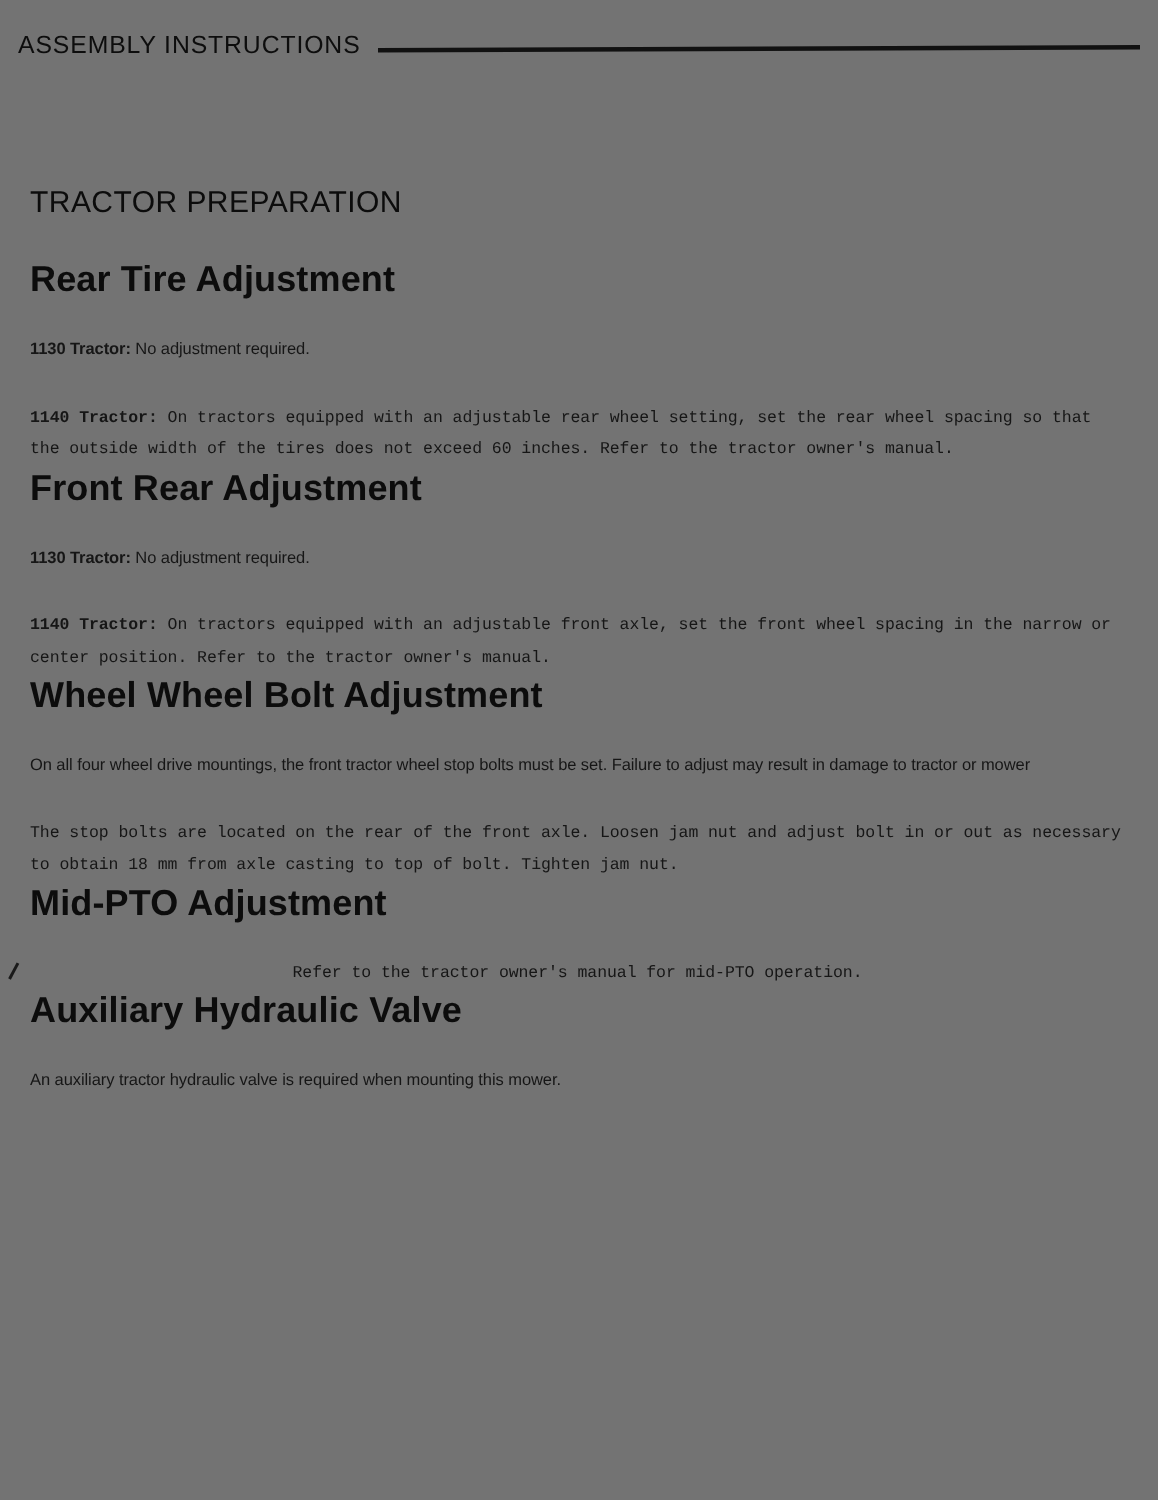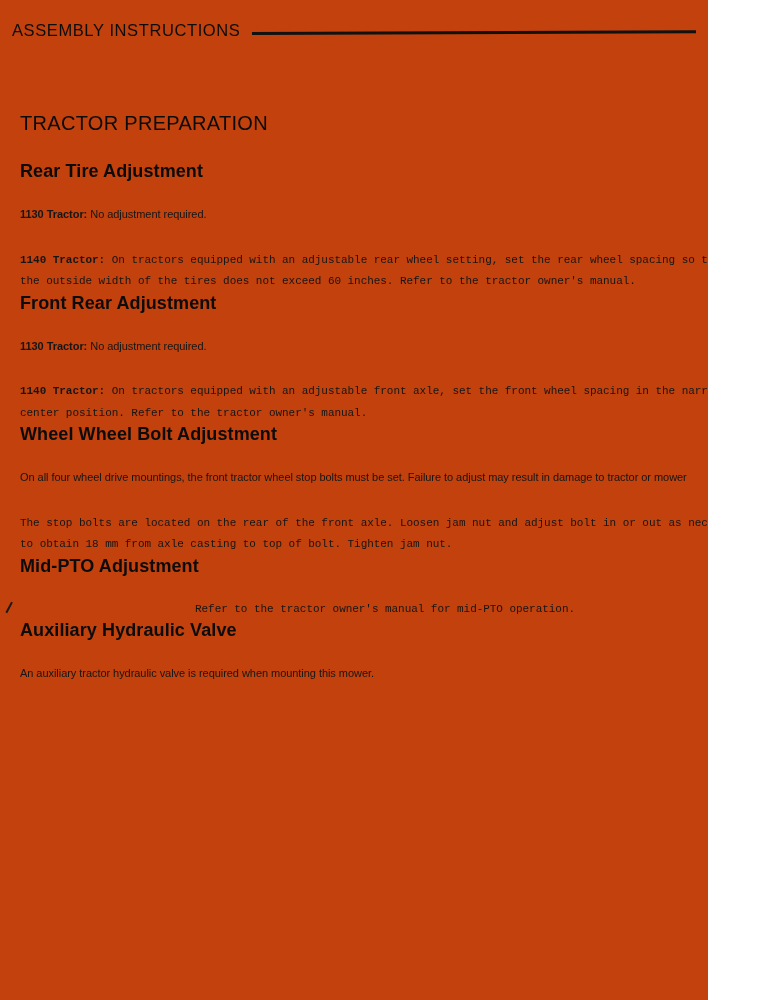--- a/index.html
+++ b/index.html
@@ -2,23 +2,23 @@
 <html><head>
 <meta charset="utf-8">
 <style>
   html, body {
     margin: 0;
     padding: 0;
     background: #ffffff;
   }
   .page {
     position: relative;
-    width: 708px;
+    width: 772px;
     height: 1000px;
-    background: #c2410c;
+    background: #737373;
     overflow: hidden;
     font-family: "Liberation Sans", sans-serif;
     color: #121212;
     -webkit-font-smoothing: none;
   }
 
   
   .page-header {
     position: absolute;
     left: 12px;
@@ -51,34 +51,34 @@
     height: 2.6px;
     background: #111;
     transform: rotate(-0.22deg);
     transform-origin: left center;
   }
 
   
   .content {
     position: absolute;
     left: 20px;
-    top: 112px;
+    top: 124px;
     width: 730px;
   }
 
   h1.section-title {
     font-size: 20px;
     font-weight: 400;
     letter-spacing: 0.3px;
     margin: 0 0 26px 0;
     color: #0c0c0c;
   }
 
   h2.sub-title {
-    font-size: 18px;
+    font-size: 24px;
     font-weight: 700;
     letter-spacing: 0.1px;
     margin: 0 0 22px 0;
     color: #0c0c0c;
   }
 
   p.body-text {
     font-size: 11px;
     line-height: 21.5px;
     margin: 0 0 24px 0;

